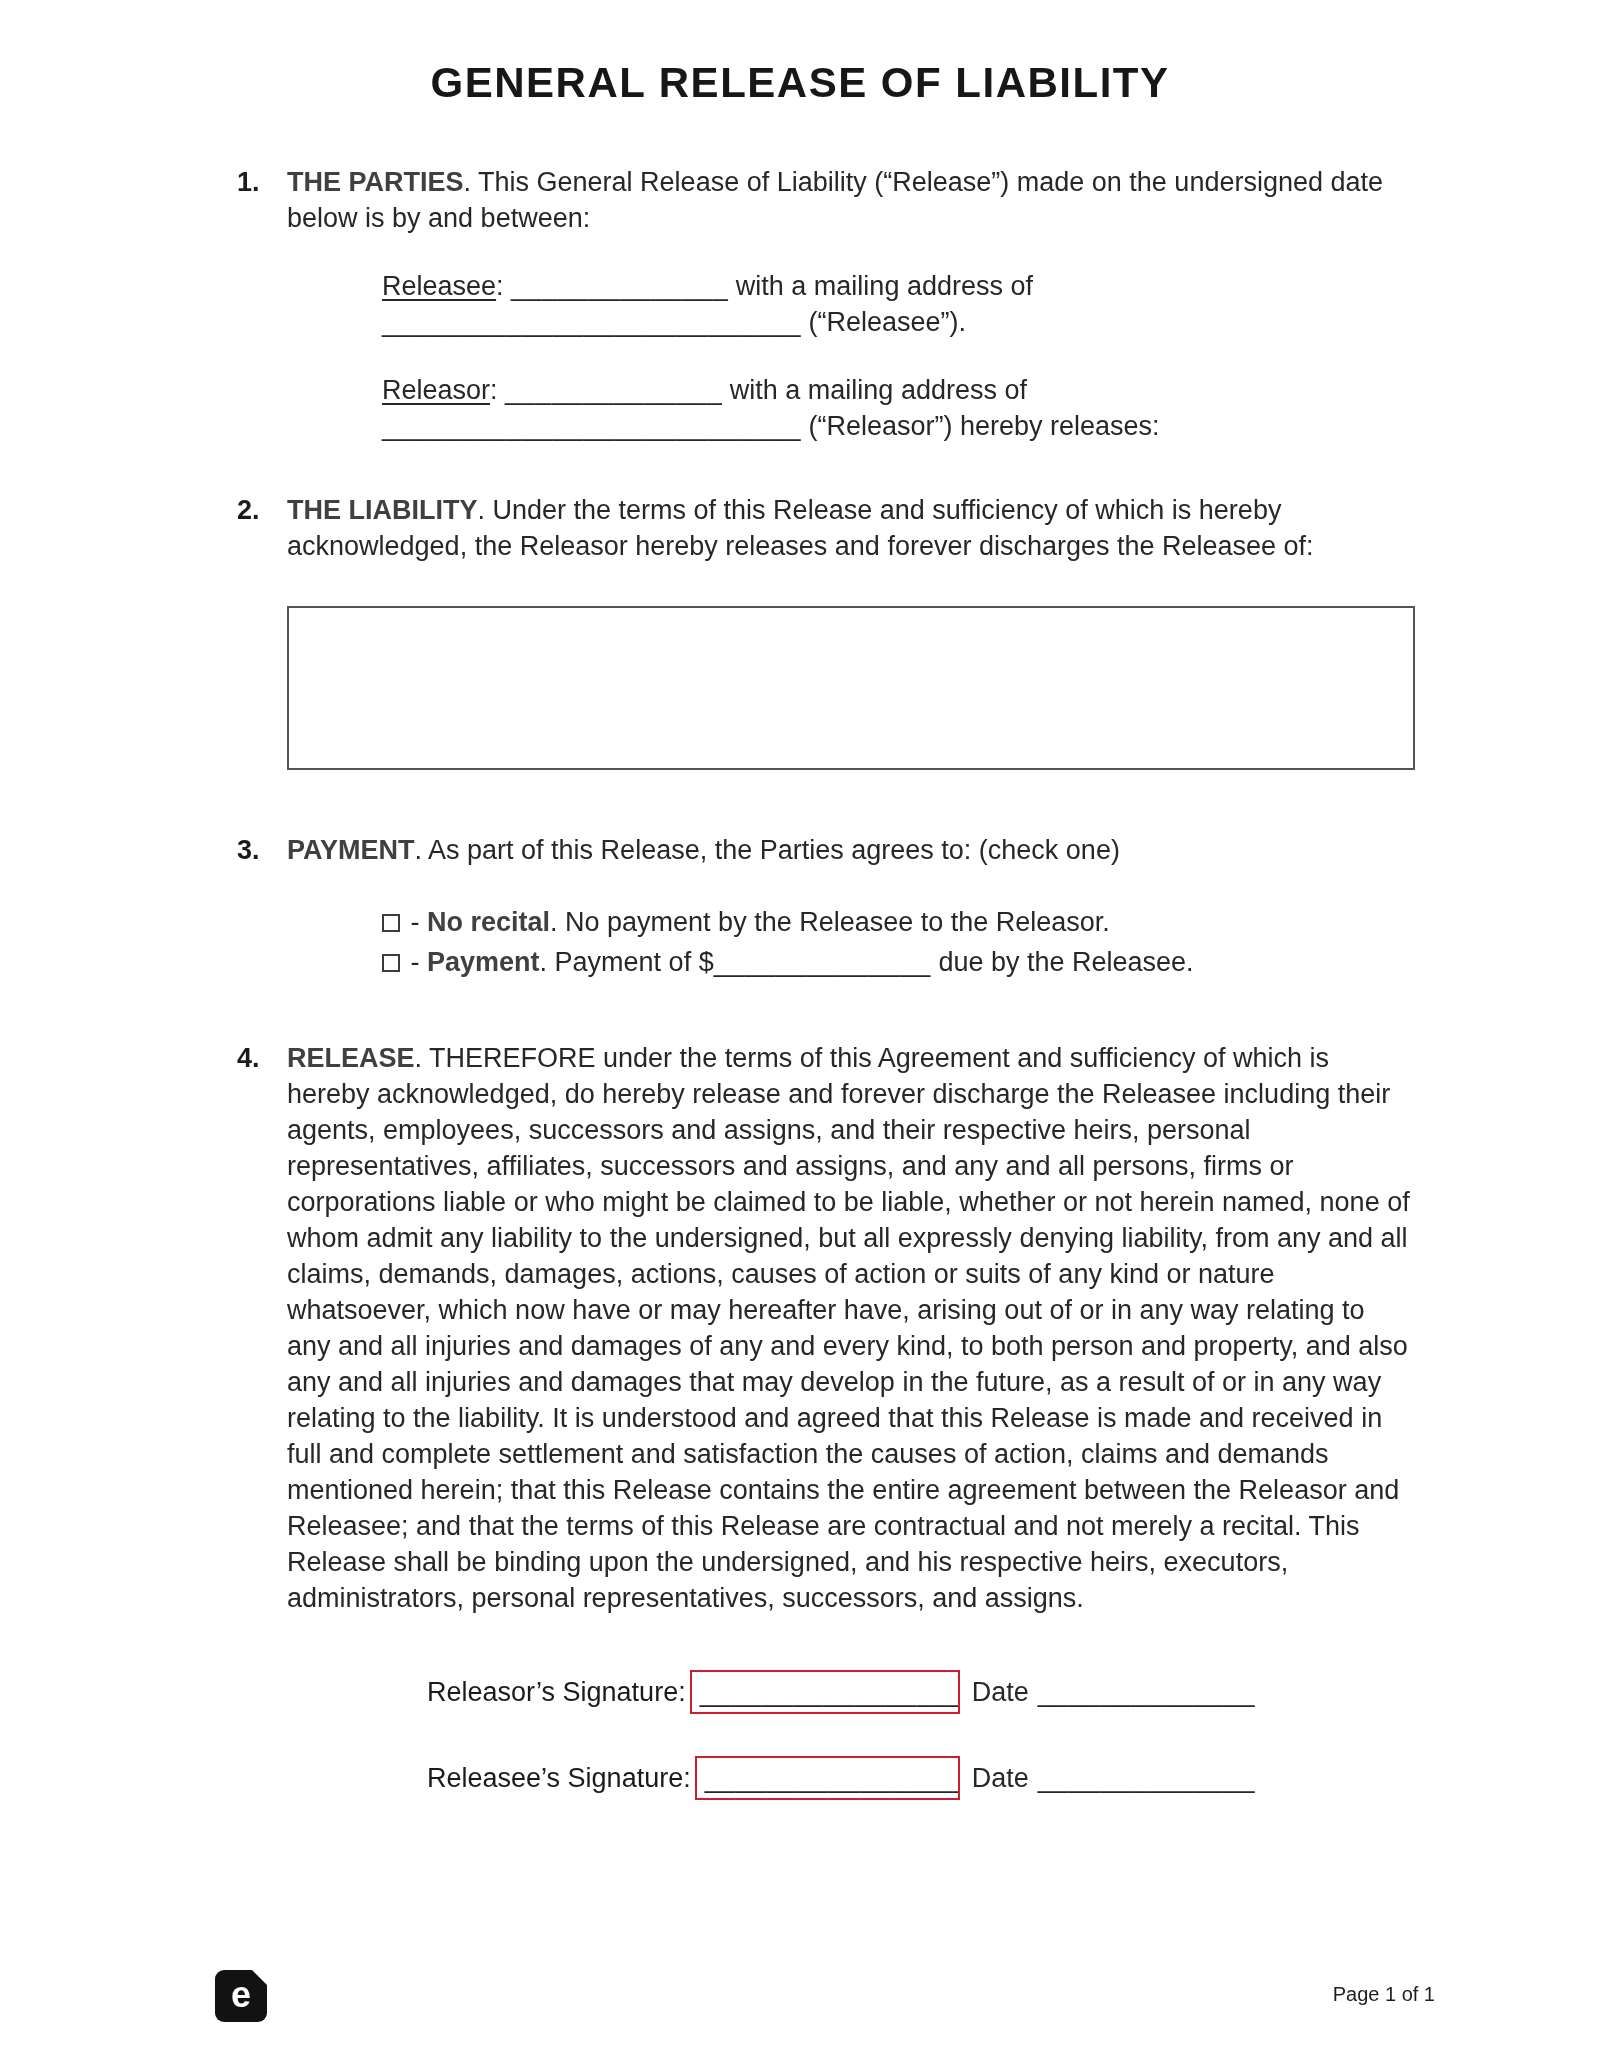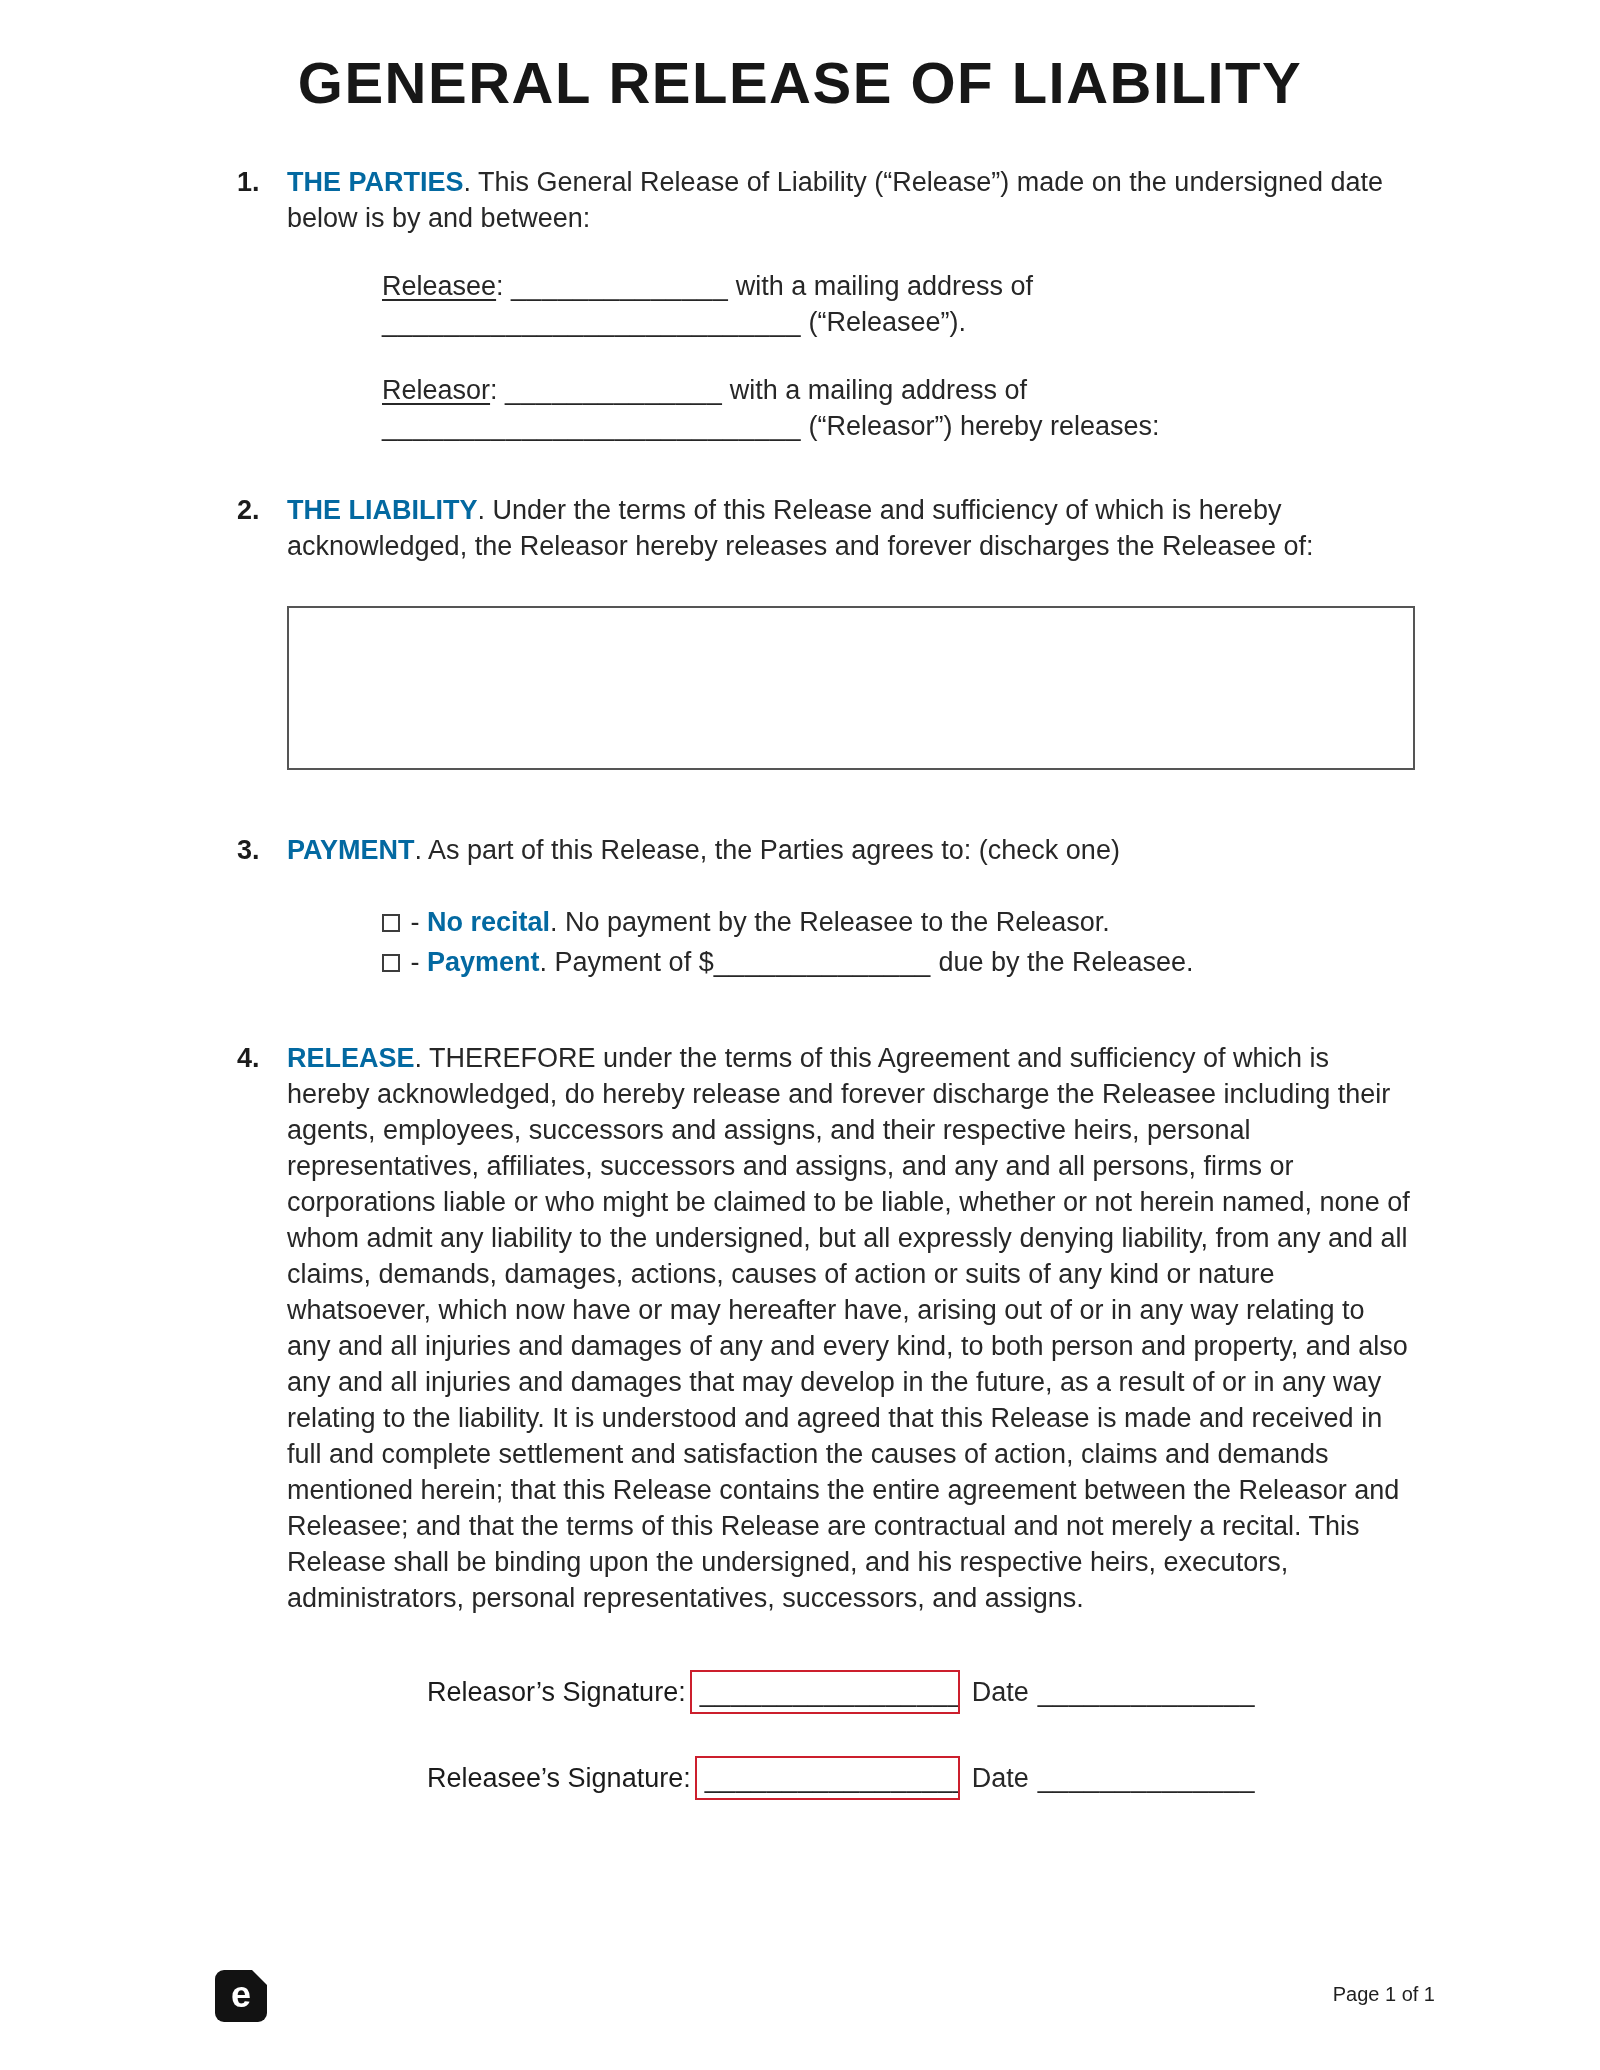--- a/index.html
+++ b/index.html
@@ -9,33 +9,33 @@
     width:1600px; height:2070px;
     background:#ffffff;
     font-family:"Liberation Sans","DejaVu Sans",sans-serif;
     color:#272727;
     font-size:27px; line-height:36px;
     overflow:hidden;
   }
   .title {
     padding-top:56px;
     text-align:center;
-    font-size:58px; line-height:54px;
+    font-size:42px; line-height:54px;
     font-weight:bold; letter-spacing:1.5px;
     color:#171717;
   }
   .content { padding:0 185px 0 237px; }
   .sec { display:flex; }
   .sec .num { flex:0 0 50px; width:50px; font-weight:bold; color:#1b1b1b; }
   .sec-body { flex:1; min-width:0; }
   .mt-s1 { margin-top:54px; }
   .mt-s2 { margin-top:48px; }
   .mt-s3 { margin-top:62px; }
   .mt-s4 { margin-top:58px; }
-  b.hd { color:#0369a1; }
+  b.hd { color:#404040; }
   .indent { margin-left:95px; margin-top:32px; }
   .blank { white-space:nowrap; letter-spacing:0.5px; }
   .ul { text-decoration:underline; text-underline-offset:4px; }
   .liability-box {
     margin-top:42px;
     width:1128px; max-width:100%;
     height:164px;
     border:2px solid #555555;
     background:#ffffff;
   }

